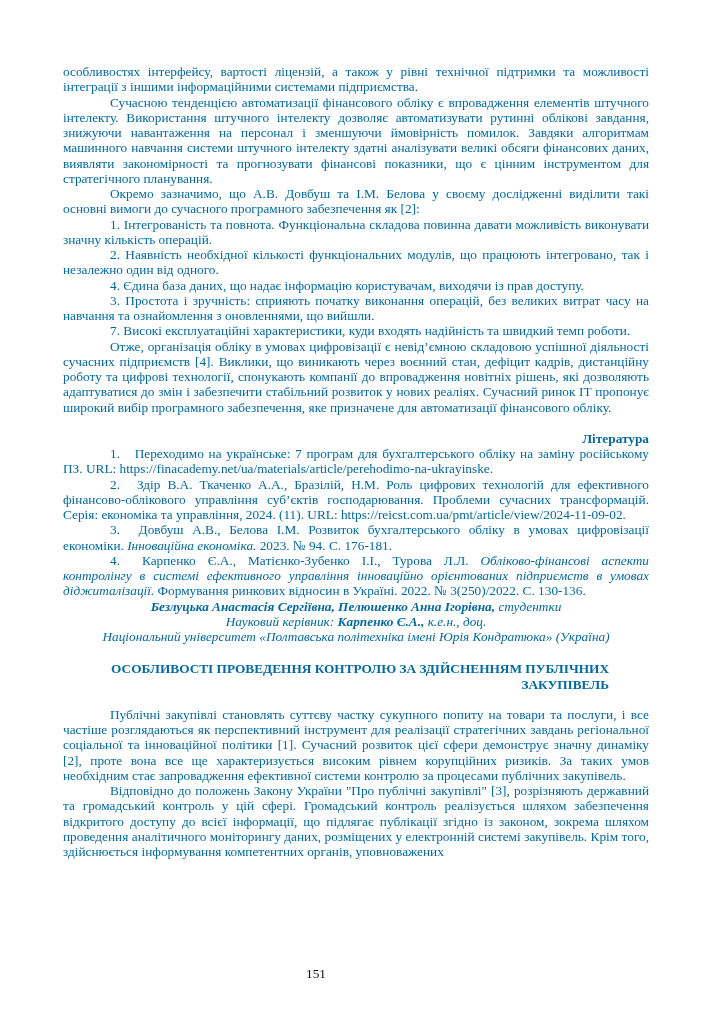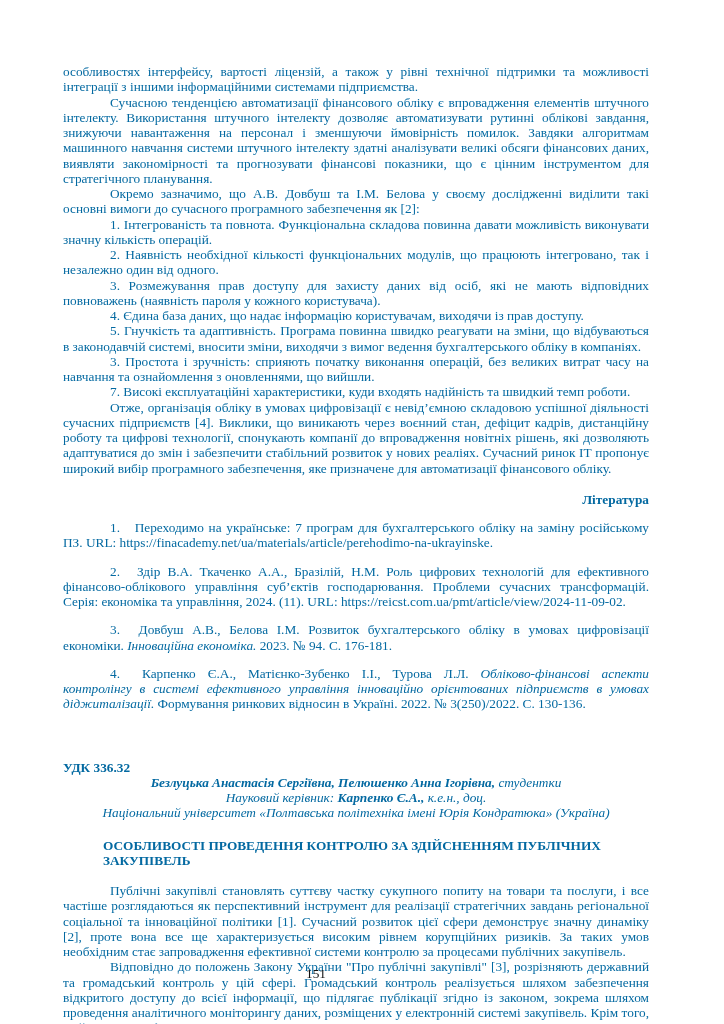--- a/index.html
+++ b/index.html
@@ -5,44 +5,42 @@
     html, body { margin: 0; padding: 0; background: #ffffff; }
     body { width: 724px; height: 1024px; position: relative; overflow: hidden; }
     .page {
       position: absolute; left: 63px; top: 64px; width: 586px;
       font-family: Liberation Serif, serif;
       font-size: 13.3px; line-height: 15.25px; color: #0369a1;
     }
     p { margin: 0; text-align: justify; }
     .indent { text-indent: 47px; }
     .lit-title { text-align: right; font-weight: bold; margin-top: 16px; }
-    .ref { text-indent: 47px; text-align: justify; margin-top: 13px; }
+    .ref { text-indent: 47px; text-align: justify; }
     .ref .num { display: inline-block; width: 20px; text-indent: 0; }
     .udk { font-weight: bold; margin-top: 48px; }
     .center { text-align: center; }
     .it { font-style: italic; }
     .b { font-weight: bold; }
-    .article-title { text-align: left; font-weight: bold; margin-top: 15px; margin-bottom: 15px; }
+    .article-title { text-align: right; font-weight: bold; margin-top: 15px; margin-bottom: 15px; }
     .page-number {
       position: absolute; left: 0; width: 632px; top: 966px; text-align: center;
       font-family: "Liberation Serif", "DejaVu Serif", serif; font-size: 13.3px; color: #111111;
     }
   </style>
 </head>
 <body>
 
 <div class="page">
   <p>особливостях інтерфейсу, вартості ліцензій, а також у рівні технічної підтримки та можливості інтеграції з іншими інформаційними системами підприємства.</p>
   <p class="indent">Сучасною тенденцією автоматизації фінансового обліку є впровадження елементів штучного інтелекту. Використання штучного інтелекту дозволяє автоматизувати рутинні облікові завдання, знижуючи навантаження на персонал і зменшуючи ймовірність помилок. Завдяки алгоритмам машинного навчання системи штучного інтелекту здатні аналізувати великі обсяги фінансових даних, виявляти закономірності та прогнозувати фінансові показники, що є цінним інструментом для стратегічного планування.</p>
   <p class="indent">Окремо зазначимо, що А.В. Довбуш та І.М. Белова у своєму дослідженні виділити такі основні вимоги до сучасного програмного забезпечення як [2]:</p>
   <p class="indent">1. Інтегрованість та повнота. Функціональна складова повинна давати можливість виконувати значну кількість операцій.</p>
   <p class="indent">2. Наявність необхідної кількості функціональних модулів, що працюють інтегровано, так і незалежно один від одного.</p>
-  <p class="indent">3. Розмежування прав доступу для захисту даних від осіб, які не мають відповідних повноважень (наявність пароля у кожного користувача).</p>
   <p class="indent">4. Єдина база даних, що надає інформацію користувачам, виходячи із прав доступу.</p>
-  <p class="indent">5. Гнучкість та адаптивність. Програма повинна швидко реагувати на зміни, що відбуваються в законодавчій системі, вносити зміни, виходячи з вимог ведення бухгалтерського обліку в компаніях.</p>
   <p class="indent">3. Простота і зручність: сприяють початку виконання операцій, без великих витрат часу на навчання та ознайомлення з оновленнями, що вийшли.</p>
   <p class="indent">7. Високі експлуатаційні характеристики, куди входять надійність та швидкий темп роботи.</p>
   <p class="indent">Отже, організація обліку в умовах цифровізації є невід’ємною складовою успішної діяльності сучасних підприємств [4]. Виклики, що виникають через воєнний стан, дефіцит кадрів, дистанційну роботу та цифрові технології, спонукають компанії до впровадження новітніх рішень, які дозволяють адаптуватися до змін і забезпечити стабільний розвиток у нових реаліях. Сучасний ринок ІТ пропонує широкий вибір програмного забезпечення, яке призначене для автоматизації фінансового обліку.</p>
 
   <p class="lit-title">Література</p>
 
   <p class="ref">
     <span class="num">1.</span>
     <span>Переходимо на українське: 7 програм для бухгалтерського обліку на заміну російському ПЗ. URL: https://finacademy.net/ua/materials/article/perehodimo-na-ukrayinske.</span>
   </p>
@@ -52,21 +50,20 @@
   </p>
   <p class="ref">
     <span class="num">3.</span>
     <span>Довбуш А.В., Белова І.М. Розвиток бухгалтерського обліку в умовах цифровізації економіки. </span><span class="it">Інноваційна економіка.</span><span> 2023. № 94. С. 176-181.</span>
   </p>
   <p class="ref">
     <span class="num">4.</span>
     <span>Карпенко Є.А., Матієнко-Зубенко І.І., Турова Л.Л. </span><span class="it">Обліково-фінансові аспекти контролінгу в системі ефективного управління інноваційно орієнтованих підприємств в умовах діджиталізації.</span><span> Формування ринкових відносин в Україні. 2022.  № 3(250)/2022. С. 130-136.</span>
   </p>
 
-  <p class="udk">УДК 336.32</p>
   <p class="center it">
     <span class="b">Безлуцька Анастасія Сергіївна, Пелюшенко Анна Ігорівна,</span><span> студентки</span>
   </p>
   <p class="center it">
     <span>Науковий керівник: </span><span class="b">Карпенко Є.А.,</span><span> к.е.н., доц.</span>
   </p>
   <p class="center it">Національний університет «Полтавська політехніка імені Юрія Кондратюка» (Україна)</p>
 
   <p class="article-title" style="margin-top:17px; padding: 0 40px;">ОСОБЛИВОСТІ ПРОВЕДЕННЯ КОНТРОЛЮ ЗА ЗДІЙСНЕННЯМ ПУБЛІЧНИХ ЗАКУПІВЕЛЬ</p>
 

